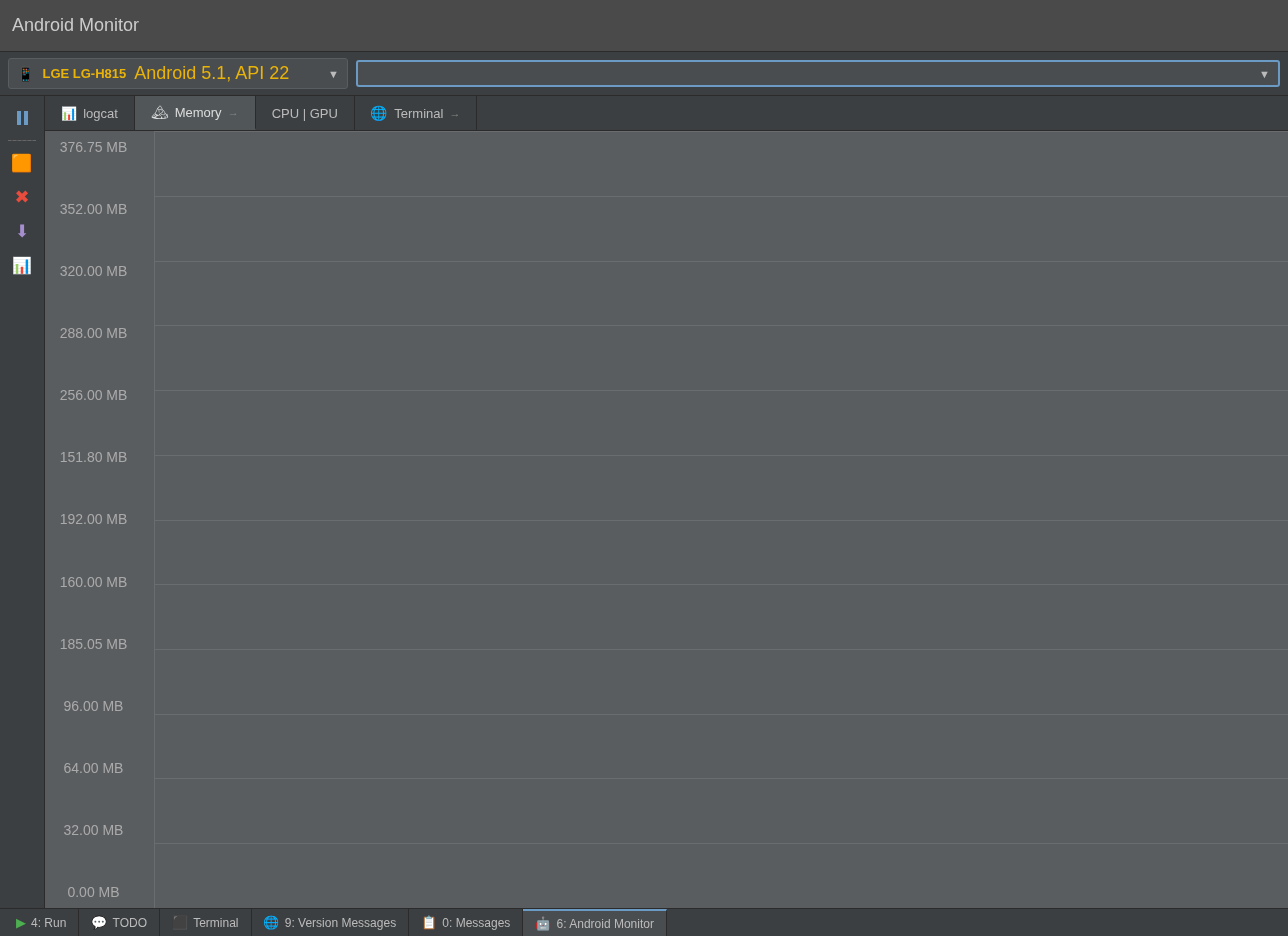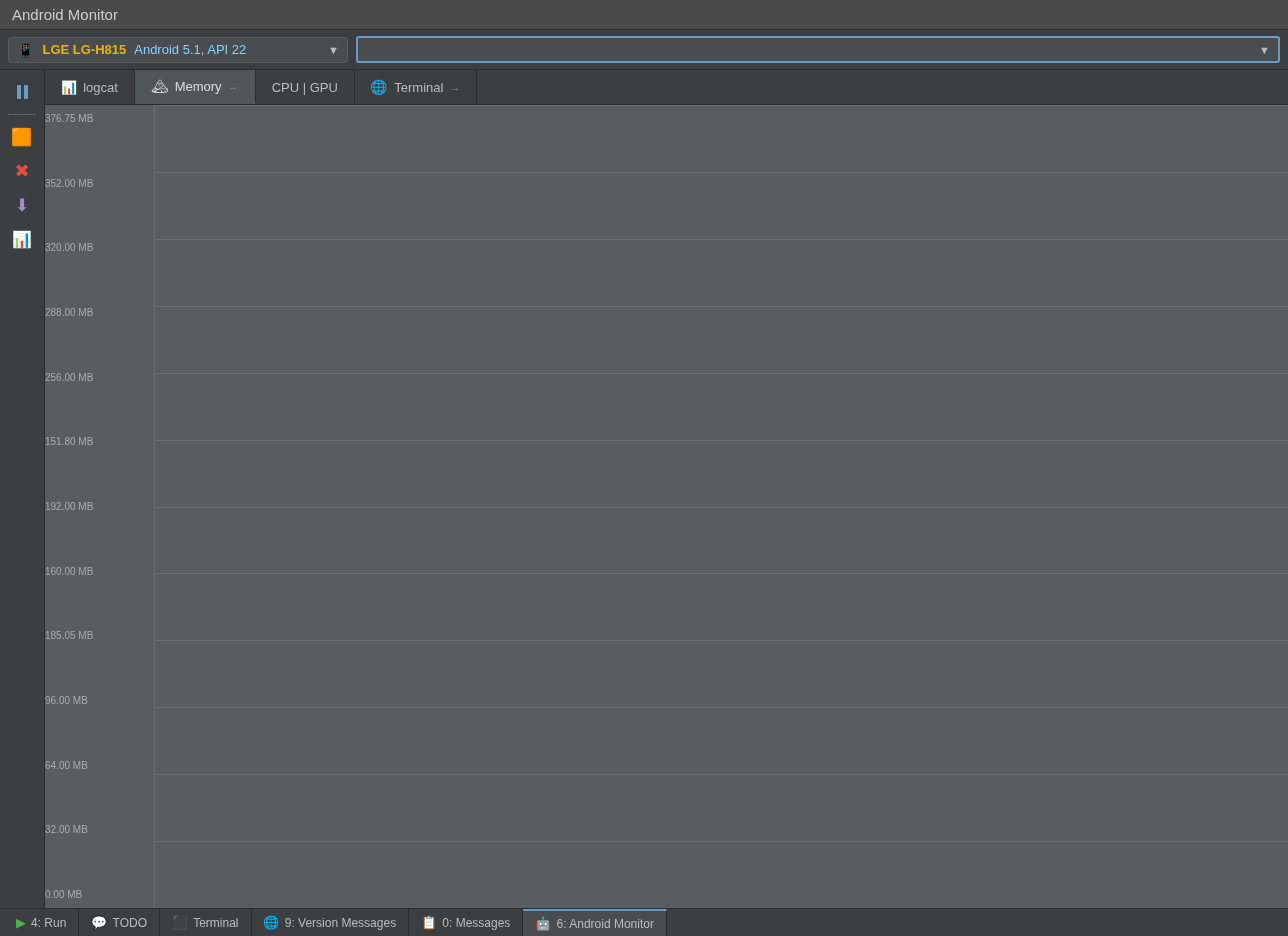--- a/index.html
+++ b/index.html
@@ -10,22 +10,22 @@
       width: 1288px;
       height: 936px;
       overflow: hidden;
       display: flex;
       flex-direction: column;
     }
 
     
     .title-bar {
       background: #4a4a4a;
-      padding: 6px 12px;
-      font-size: 15px;
+      padding: 15px 12px;
+      font-size: 18px;
       color: #cccccc;
       border-bottom: 1px solid #2b2b2b;
     }
 
     
     .top-toolbar {
       display: flex;
       align-items: center;
       background: #3c3f41;
       padding: 6px 8px;
@@ -49,22 +49,22 @@
       font-size: 14px;
     }
 
     .device-name-bold {
       color: #eab308;
       font-size: 13px;
       font-weight: bold;
     }
 
     .device-name-light {
-      color: #7dd3fc;
-      font-size: 13px;
+      color: #eab308;
+      font-size: 18px;
     }
 
     .dropdown-arrow {
       margin-left: auto;
       color: #bbbbbb;
       font-size: 11px;
     }
 
     .process-selector {
       display: flex;
@@ -173,23 +173,23 @@
       width: 110px;
       background: #5a5d5f;
       display: flex;
       flex-direction: column;
       justify-content: space-between;
       padding: 8px 4px 8px 0;
       border-right: 1px solid #6a6d6f;
     }
 
     .y-label {
-      font-size: 10px;
+      font-size: 14px;
       color: #aaaaaa;
-      text-align: left;
+      text-align: center;
       padding-right: 8px;
     }
 
     .chart-grid {
       flex: 1;
       background: #5a5d5f;
       position: relative;
     }
 
     .grid-line {

